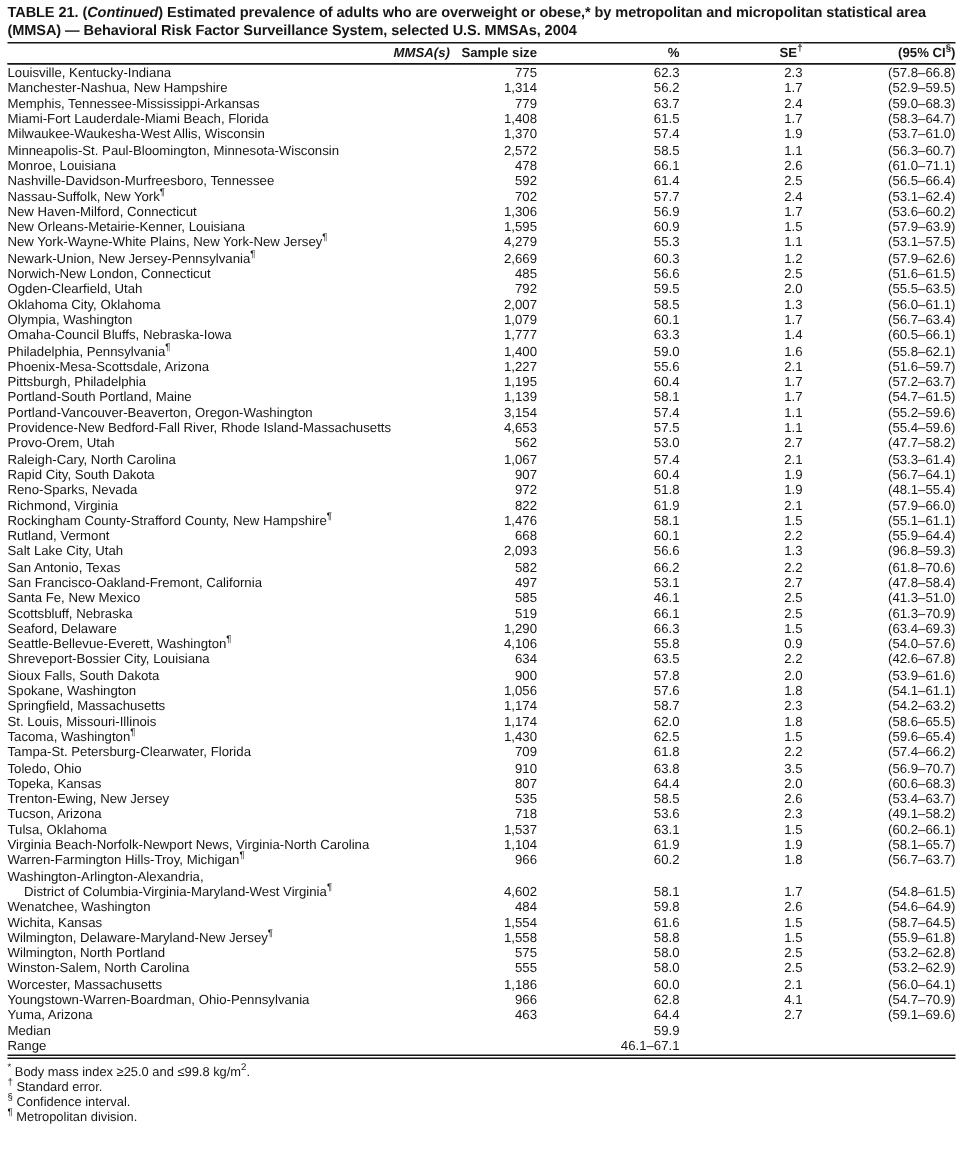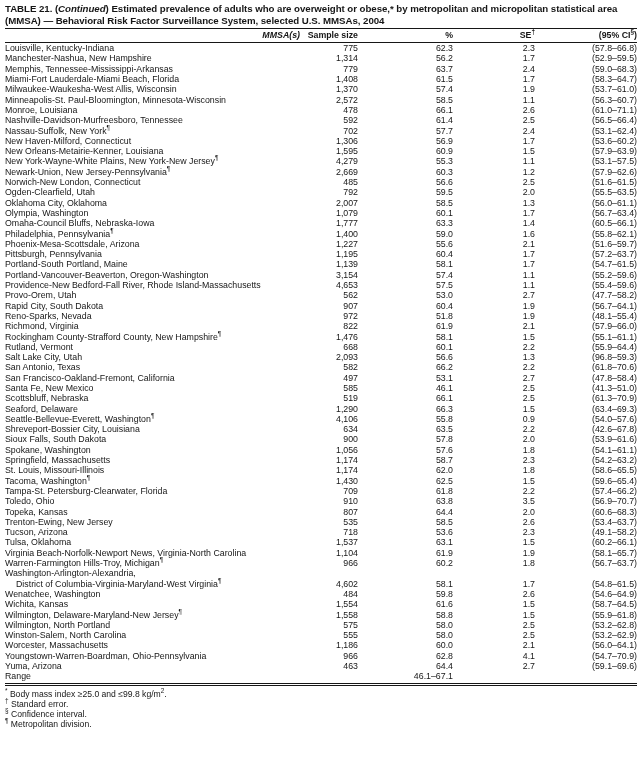--- a/index.html
+++ b/index.html
@@ -230,21 +230,21 @@
           <td class="c-num">(55.8–62.1)</td>
         </tr>
         <tr>
           <td class="c-name">Phoenix-Mesa-Scottsdale, Arizona</td>
           <td class="c-num">1,227</td>
           <td class="c-num">55.6</td>
           <td class="c-num">2.1</td>
           <td class="c-num">(51.6–59.7)</td>
         </tr>
         <tr>
-          <td class="c-name">Pittsburgh, Pennsylvania</td>
+          <td class="c-name">Pittsburgh, Philadelphia</td>
           <td class="c-num">1,195</td>
           <td class="c-num">60.4</td>
           <td class="c-num">1.7</td>
           <td class="c-num">(57.2–63.7)</td>
         </tr>
         <tr>
           <td class="c-name">Portland-South Portland, Maine</td>
           <td class="c-num">1,139</td>
           <td class="c-num">58.1</td>
           <td class="c-num">1.7</td>
@@ -265,20 +265,27 @@
           <td class="c-num">(55.4–59.6)</td>
         </tr>
         <tr>
           <td class="c-name">Provo-Orem, Utah</td>
           <td class="c-num">562</td>
           <td class="c-num">53.0</td>
           <td class="c-num">2.7</td>
           <td class="c-num">(47.7–58.2)</td>
         </tr>
         <tr>
+          <td class="c-name">Raleigh-Cary, North Carolina</td>
+          <td class="c-num">1,067</td>
+          <td class="c-num">57.4</td>
+          <td class="c-num">2.1</td>
+          <td class="c-num">(53.3–61.4)</td>
+        </tr>
+        <tr>
           <td class="c-name">Rapid City, South Dakota</td>
           <td class="c-num">907</td>
           <td class="c-num">60.4</td>
           <td class="c-num">1.9</td>
           <td class="c-num">(56.7–64.1)</td>
         </tr>
         <tr>
           <td class="c-name">Reno-Sparks, Nevada</td>
           <td class="c-num">972</td>
           <td class="c-num">51.8</td>
@@ -515,20 +522,27 @@
           <td class="c-num">62.8</td>
           <td class="c-num">4.1</td>
           <td class="c-num">(54.7–70.9)</td>
         </tr>
         <tr>
           <td class="c-name">Yuma, Arizona</td>
           <td class="c-num">463</td>
           <td class="c-num">64.4</td>
           <td class="c-num">2.7</td>
           <td class="c-num">(59.1–69.6)</td>
+        </tr>
+        <tr>
+          <td class="c-name">Median</td>
+          <td class="c-num"></td>
+          <td class="c-num">59.9</td>
+          <td class="c-num"></td>
+          <td class="c-num"></td>
         </tr>
         <tr>
           <td class="c-name">Range</td>
           <td class="c-num"></td>
           <td class="c-num">46.1–67.1</td>
           <td class="c-num"></td>
           <td class="c-num"></td>
         </tr>
       </tbody>
   </table>

